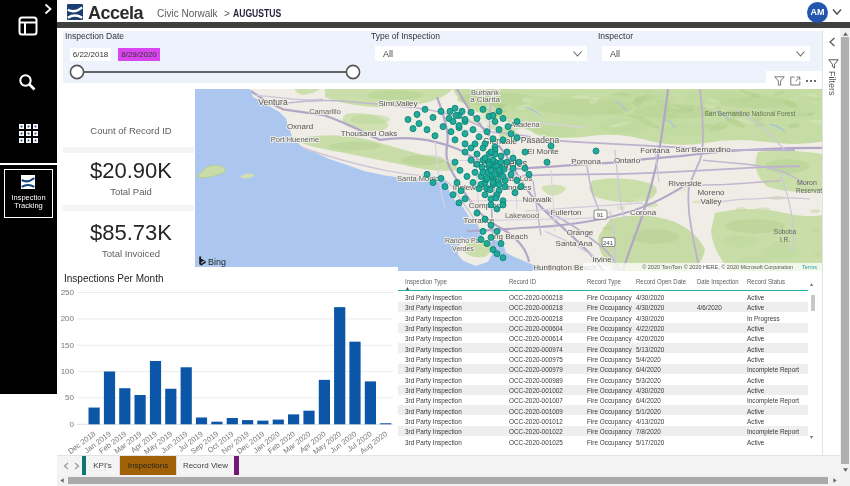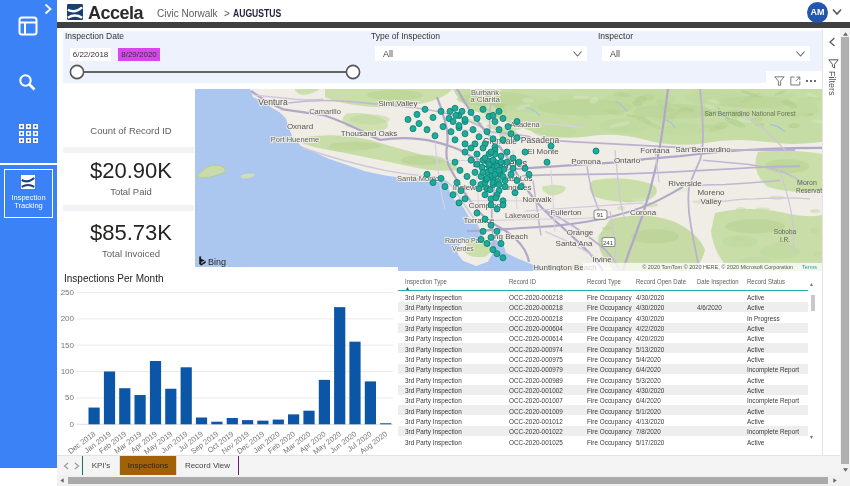--- a/index.html
+++ b/index.html
@@ -5,21 +5,21 @@
   * { margin:0; padding:0; box-sizing:border-box; }
   html,body { width:850px; height:486px; overflow:hidden; background:#fff;
     font-family:"Liberation Sans", sans-serif; }
   .abs { position:absolute; }
   #stage { position:relative; width:850px; height:486px; overflow:hidden; }
 </style>
 </head>
 <body>
 <div id="stage">
 
-  <div class="abs" style="left:0;top:0;width:57px;height:468px;background:#3b82f6;">
+  <div class="abs" style="left:0;top:0;width:57px;height:394px;background:#000000;">
     <svg class="abs" style="left:42px;top:3px;" width="12" height="12" viewBox="0 0 12 12">
       <path d="M3.5 1.5 L8.5 6 L3.5 10.5" stroke="#fff" stroke-width="1.8" fill="none"></path>
     </svg>
     <svg class="abs" style="left:18px;top:16px;" width="20" height="20" viewBox="0 0 20 20">
       <rect x="1.5" y="1.5" width="17" height="17" rx="2.5" fill="none" stroke="#fff" stroke-width="2"></rect>
       <line x1="2" y1="6.5" x2="18" y2="6.5" stroke="#fff" stroke-width="2"></line>
       <line x1="7" y1="7" x2="7" y2="18" stroke="#fff" stroke-width="2"></line>
     </svg>
     <svg class="abs" style="left:18px;top:73px;" width="19" height="19" viewBox="0 0 19 19">
       <circle cx="7.5" cy="7.5" r="5.2" fill="none" stroke="#fff" stroke-width="2"></circle>
@@ -666,23 +666,23 @@
 </div>
   </div>
 
   <div class="abs" style="left:57px;top:455px;width:793px;height:20px;background:#f4f4f4;border-top:1px solid #e3e3e3;">
     <svg class="abs" style="left:6px;top:6px;" width="6" height="8" viewBox="0 0 6 8">
         <path d="M5 1 L1.5 4 L5 7" stroke="#999" stroke-width="1.2" fill="none"></path>
       </svg>
     <svg class="abs" style="left:17px;top:6px;" width="6" height="8" viewBox="0 0 6 8">
         <path d="M1 1 L4.5 4 L1 7" stroke="#999" stroke-width="1.2" fill="none"></path>
       </svg>
-    <div class="abs" style="left:25px;top:0;width:37px;height:20px;border-left:1px solid #0f766e;font-size:8px;color:#444;text-align:center;line-height:19px;">KPI's</div>
+    <div class="abs" style="left:25px;top:0;width:37px;height:20px;border-left:4px solid #0f766e;font-size:8px;color:#444;text-align:center;line-height:19px;">KPI's</div>
     <div class="abs" style="left:62px;top:0;width:58px;height:20px;background:#a16207;border-left:1px solid #dcdcdc;border-right:1px solid #dcdcdc;font-size:8px;color:#252423;text-align:center;line-height:19px;">Inspections</div>
-    <div class="abs" style="left:120px;top:0;width:62px;height:20px;border-right:1px solid #701a75;font-size:8px;color:#444;text-align:center;line-height:19px;">Record View</div>
+    <div class="abs" style="left:120px;top:0;width:62px;height:20px;border-right:5px solid #701a75;font-size:8px;color:#444;text-align:center;line-height:19px;">Record View</div>
   </div>
   <div class="abs" style="left:57px;top:475px;width:793px;height:11px;background:#f1f1f1;">
     <svg class="abs" style="left:3px;top:3px;" width="4" height="5" viewBox="0 0 4 5">
         <path d="M3.7 0.3 L0.3 2.5 L3.7 4.7 Z" fill="#666"></path>
       </svg>
     <div class="abs" style="left:11px;top:2px;width:760px;height:7px;background:#aaaaaa;"></div>
     <svg class="abs" style="left:776px;top:3px;" width="4" height="5" viewBox="0 0 4 5">
         <path d="M0.3 0.3 L3.7 2.5 L0.3 4.7 Z" fill="#666"></path>
       </svg>
   </div>

